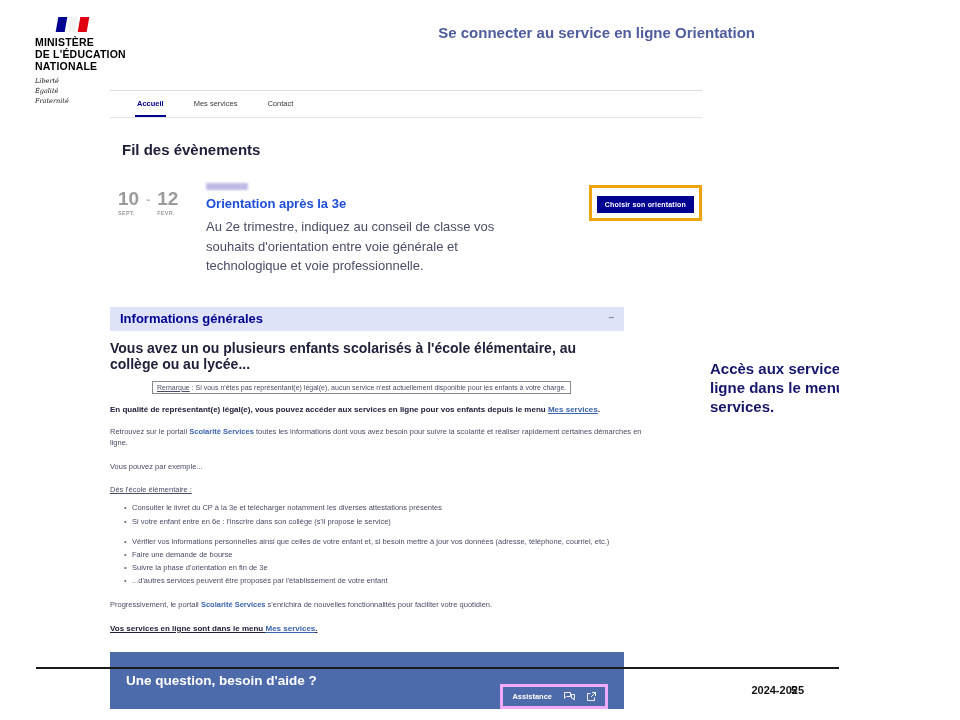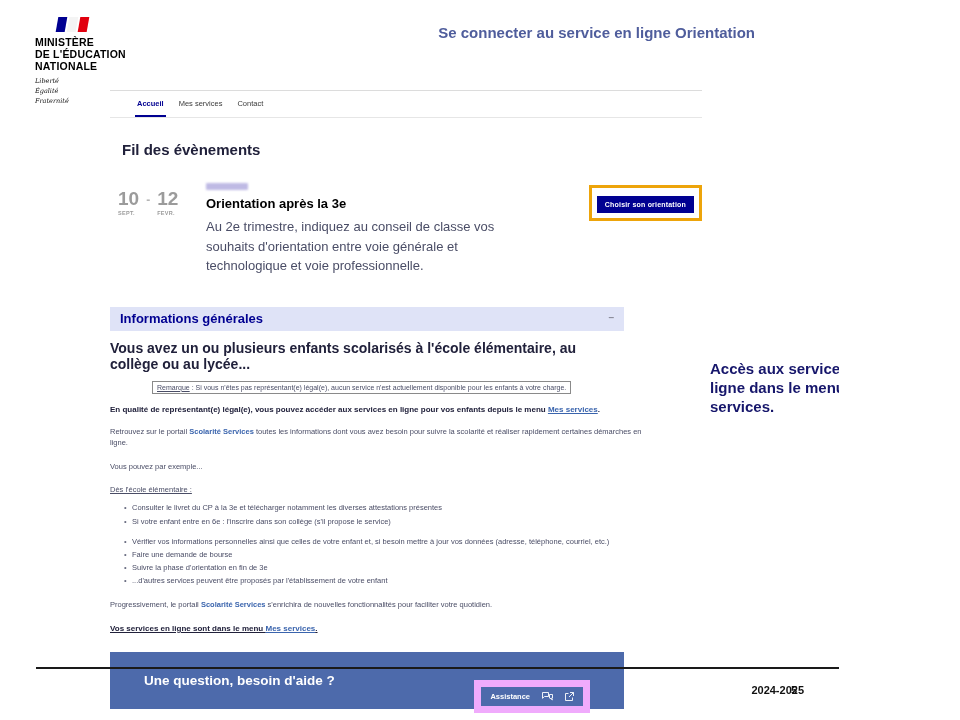--- a/index.html
+++ b/index.html
@@ -18,35 +18,35 @@
   .slide-title { position:absolute; top:24px; right:84px; font-size:15px; font-weight:bold; color:#4f5d9c; }
 
   
   .annotation { position:absolute; font-size:15px; font-weight:bold; color:#16166b; line-height:1.28; }
   .annotation.a1 { left:705px; top:179px; width:182px; }
   .annotation.a2 { left:710px; top:359px; width:175px; }
 
   
   .portal { position:absolute; left:110px; top:90px; width:592px; }
 
-  .portal-nav { border-top:1px solid #dcdcdc; border-bottom:1px solid #e6e6e6; display:flex; gap:11px; padding-left:25px; height:28px; align-items:flex-end; }
+  .portal-nav { border-top:1px solid #dcdcdc; border-bottom:1px solid #e6e6e6; display:flex; gap:26px; padding-left:25px; height:28px; align-items:flex-end; }
   .nav-item { font-size:7.5px; color:#3a3a3a; padding:0 2px 9px 2px; cursor:default; }
   .nav-item.active { color:#000091; font-weight:bold; border-bottom:2px solid #000091; padding-bottom:7px; }
 
   .feed-heading { margin:23px 0 0 12px; font-size:15px; font-weight:bold; color:#21213b; }
 
   .event-row { display:flex; margin:25px 0 0 8px; align-items:flex-start; }
   .date-block { display:flex; gap:7px; color:#9b9b9b; width:88px; flex-shrink:0; margin-top:6px; }
   .date-col { display:flex; flex-direction:column; align-items:flex-start; }
   .date-day { font-size:19px; font-weight:bold; line-height:1; }
   .date-mon { font-size:5.5px; font-weight:bold; letter-spacing:.3px; margin-top:2px; }
   .date-dash { font-size:12px; font-weight:bold; margin-top:4px; color:#b5b5b5; }
   .event-main { width:338px; }
   .redacted-name { display:block; width:42px; height:7px; background:#8b82cf; opacity:.55; filter:blur(1.3px); border-radius:1px; margin-bottom:6px; }
-  .event-title { font-size:13px; font-weight:bold; color:#000000; }
+  .event-title { font-size:13px; font-weight:bold; color:#1d4ed8; }
   .event-desc { margin-top:6px; font-size:13px; color:#4a4d66; line-height:1.5; width:330px; }
   .event-action-wrap { margin-left:auto; border:3px solid #eda40a; padding:5px; margin-top:2px; }
   .event-action { background:#000091; color:#fff; font-size:7px; font-weight:bold; border:none; padding:5px 8px; letter-spacing:.2px; cursor:pointer; font-family:"Liberation Sans", sans-serif; }
 
   .info-header { margin-top:31px; width:514px; background:#dfe3f7; color:#000091; font-size:13px; font-weight:bold; padding:4px 10px 5px 10px; display:flex; align-items:center; }
   .collapse-icon { margin-left:auto; color:#8a8a9a; font-size:10px; line-height:1; cursor:pointer; }
 
   .info-body { width:544px; color:#4a4d66; }
   .intro-line { margin-top:9px; font-size:14px; font-weight:bold; color:#21213b; width:514px; }
   .remark-box { margin:9px 0 0 42px; display:inline-block; border:1px solid #8a8a8a; padding:2px 4px; font-size:7px; color:#4a4d66; }
@@ -55,23 +55,23 @@
   .para { margin-top:12px; font-size:7.5px; line-height:1.55; }
   .brand { color:#3a64ad; font-weight:bold; }
   .link { color:#3a64ad; text-decoration:underline; cursor:pointer; }
   .legal-line .link { font-weight:bold; }
   .list-heading { margin-top:13px; font-size:7.5px; text-decoration:underline; color:#4a4d66; }
   ul.bullets { margin:7px 0 0 14px; list-style:none; }
   ul.bullets li { font-size:7.5px; line-height:1.75; color:#4a4d66; position:relative; padding-left:8px; }
   ul.bullets li::before { content:"•"; position:absolute; left:0; top:0; color:#6a6d82; }
   .services-note { margin-top:13px; font-size:8px; font-weight:bold; color:#21213b;text-decoration:underline; }
 
-  .help-banner { margin-top:19px; width:514px; height:57px; background:#4d6aab; display:flex; align-items:center; padding:0 34px; }
+  .help-banner { margin-top:19px; width:514px; height:57px; background:#4d6aab; display:flex; align-items:center; padding:0 16px; }
   .help-question { color:#fff; font-size:13.5px; font-weight:bold; }
-  .assistance-btn { margin-left:auto; background:transparent; border:7px solid #f0abfc; color:#fff; font-size:7.5px; font-weight:bold; padding:5px 9px; display:flex; align-items:center; gap:12px; cursor:pointer; font-family:"Liberation Sans", sans-serif;margin-top:32px; }
+  .assistance-btn { margin-left:auto; background:transparent; border:3px solid #f0abfc; color:#fff; font-size:7.5px; font-weight:bold; padding:5px 9px; display:flex; align-items:center; gap:12px; cursor:pointer; font-family:"Liberation Sans", sans-serif;margin-top:32px; }
   .assistance-btn svg { display:block; }
 
   
   .footer-line { position:absolute; left:36px; top:667px; width:888px; border-top:2px solid #1a1a1a; }
   .page-number { position:absolute; left:791px; top:684px; font-size:11px; font-weight:bold; color:#111; }
   .school-year { position:absolute; right:35px; top:684px; font-size:11px; font-weight:bold; color:#111; }
 </style>
 </head>
 <body>
 

